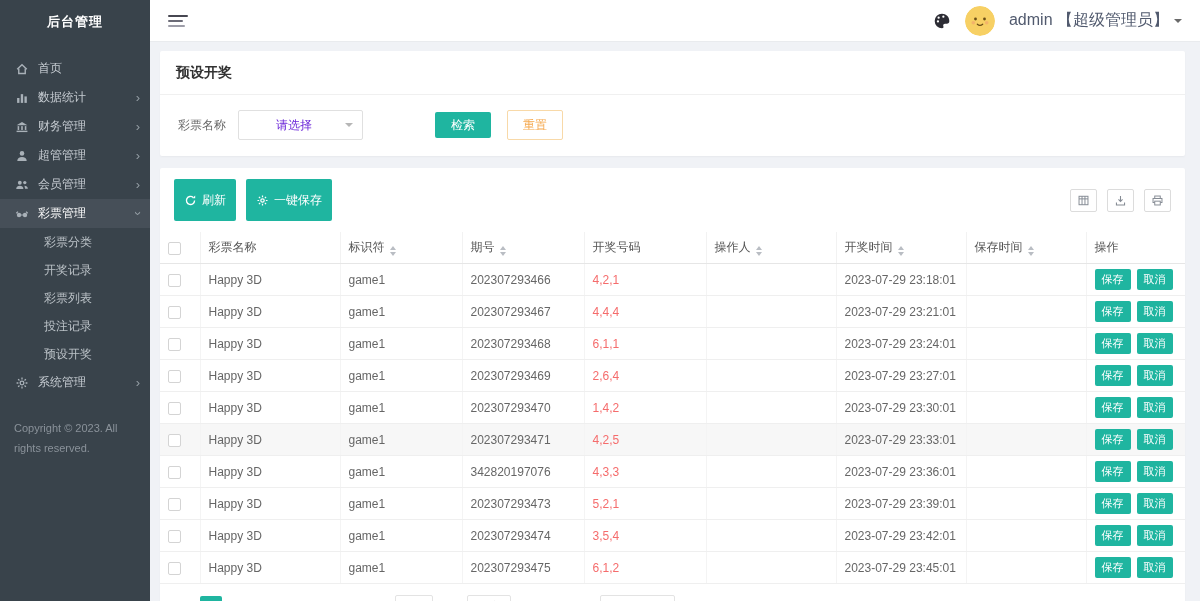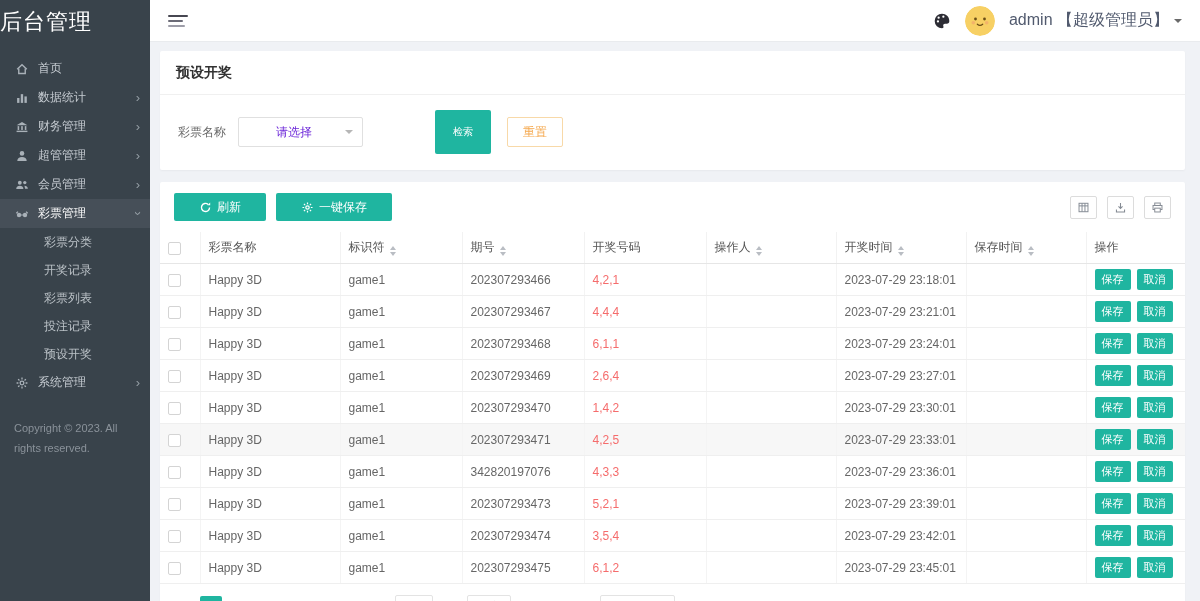--- a/index.html
+++ b/index.html
@@ -3,21 +3,21 @@
 <meta charset="utf-8">
 <style>
   :root{ --accent:#1fb5a0; --danger:#f56c6c; }
   *{box-sizing:border-box; font-family:"Liberation Sans","DejaVu Sans",sans-serif;}
   html,body{margin:0;padding:0;}
   body{width:1200px;height:601px;overflow:hidden;background:#f0f2f6;font-size:12px;}
   .app{display:flex;width:1200px;height:601px;}
 
   
   .sidebar{width:150px;flex-shrink:0;background:#39434b;color:#c6ccd2;display:flex;flex-direction:column;}
-  .sidebar-title{height:44px;line-height:44px;color:#fff;font-size:22px;font-weight:400;letter-spacing:1px;}
+  .sidebar-title{height:44px;line-height:44px;text-align:center;color:#fff;font-size:13px;font-weight:700;letter-spacing:1px;}
   .menu{margin-top:10px;}
   .menu-item{height:29px;display:flex;align-items:center;gap:9px;padding:0 10px 0 14px;font-size:12px;cursor:pointer;}
   .menu-item.active{background:#464f58;color:#fff;}
   .mi-icon{width:15px;height:15px;color:#a9b1b8;display:flex;align-items:center;justify-content:center;flex-shrink:0;}
   .mi-icon svg{width:14px;height:14px;}
   .mi-label{flex:1;white-space:nowrap;}
   .mi-arrow{color:#949da4;font-size:13px;line-height:1;}
   .mi-arrow.down{transform:rotate(90deg);}
   .submenu .menu-sub-item{height:28px;line-height:28px;padding-left:44px;font-size:12px;color:#bcc3c8;cursor:pointer;white-space:nowrap;}
   .copyright{margin-top:22px;padding:0 14px;font-size:11px;color:#8a929a;line-height:1.8;}
@@ -39,26 +39,26 @@
 
   .content{flex:1;padding:9px 15px 0 10px;overflow:hidden;}
   .panel{background:#fff;border-radius:2px;box-shadow:0 1px 2px rgba(0,0,0,.04);}
   .panel-title{font-size:14px;color:#333;font-weight:600;padding:13px 16px 12px;border-bottom:1px solid #f0f0f0;}
   .filter-row{display:flex;align-items:center;padding:15px 16px 16px;}
   .filter-label{color:#666;margin:0 12px 0 2px;}
   .select{width:125px;height:30px;border:1px solid #e0e0e0;border-radius:2px;background:#fff;display:flex;align-items:center;justify-content:space-between;padding:0 9px;cursor:pointer;}
   .select .ph{color:#6d28d9;margin-left:28px;}
   .sel-caret{width:0;height:0;border:4px solid transparent;border-top-color:#b6b6b6;margin-top:4px;}
   button{font-family:inherit;}
-  .btn-search{width:56px;height:44px;margin-left:72px;background:var(--accent);color:#fff;border:none;border-radius:2px;font-size:10px;cursor:pointer;}
+  .btn-search{width:56px;height:26px;margin-left:72px;background:var(--accent);color:#fff;border:none;border-radius:2px;font-size:12px;cursor:pointer;}
   .btn-reset{width:56px;height:30px;margin-left:16px;background:#fff;border:1px solid #f8d9a8;color:#f5a94f;border-radius:2px;font-size:12px;cursor:pointer;}
 
   .table-panel{margin-top:12px;}
   .toolbar{display:flex;align-items:center;gap:10px;padding:11px 14px;}
-  .btn-teal{display:inline-flex;align-items:center;gap:5px;height:28px;padding:0 25px;background:var(--accent);color:#fff;border:none;border-radius:2px;font-size:12px;cursor:pointer;}
+  .btn-teal{display:inline-flex;align-items:center;gap:5px;height:42px;padding:0 10px;background:var(--accent);color:#fff;border:none;border-radius:2px;font-size:12px;cursor:pointer;}
   .btn-teal svg{width:13px;height:13px;}
   .toolbar-spacer{flex:1;}
   .icon-btn{width:27px;height:23px;border:1px solid #dcdcdc;border-radius:2px;background:#fff;color:#858b94;display:flex;align-items:center;justify-content:center;cursor:pointer;padding:0;}
   .icon-btn svg{width:13px;height:13px;}
 
   table{width:100%;border-collapse:collapse;table-layout:fixed;font-size:12px;}
   th{font-weight:normal;color:#555;text-align:left;padding:7px 8px;border-bottom:1px solid #e6e6e6;border-right:1px solid #f2f2f2;white-space:nowrap;}
   td{color:#666;padding:5px 8px;border-bottom:1px solid #efefef;border-right:1px solid #f4f4f4;white-space:nowrap;overflow:hidden;height:24px;}
   th:last-child,td:last-child{border-right:none;}
   tr.hl td{background:#f7f7f7;}

